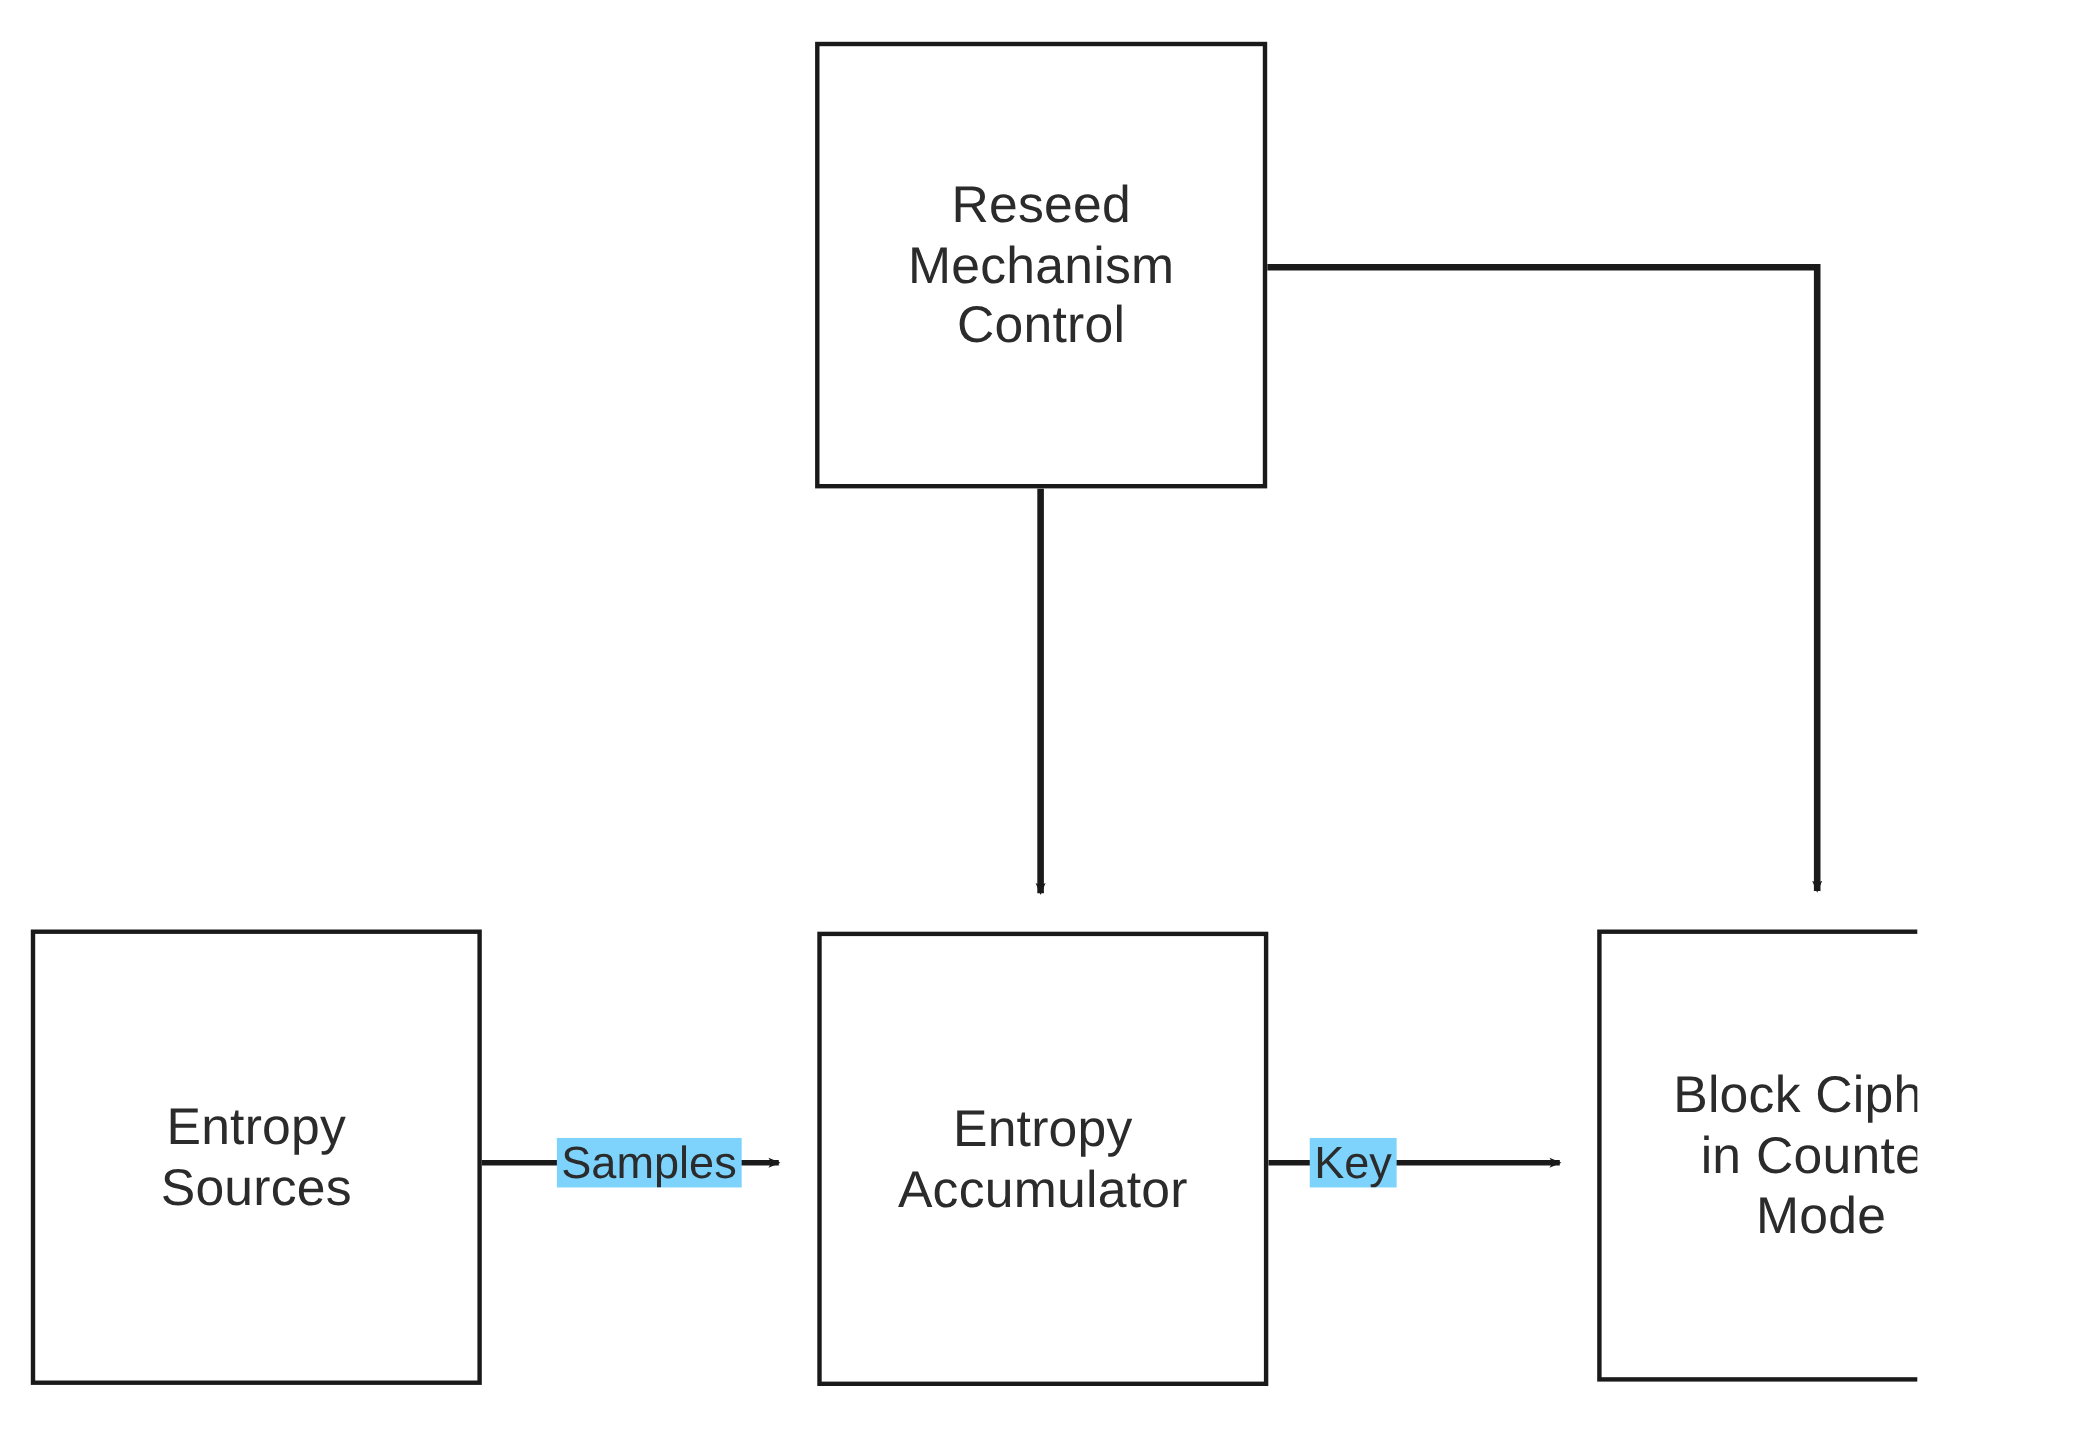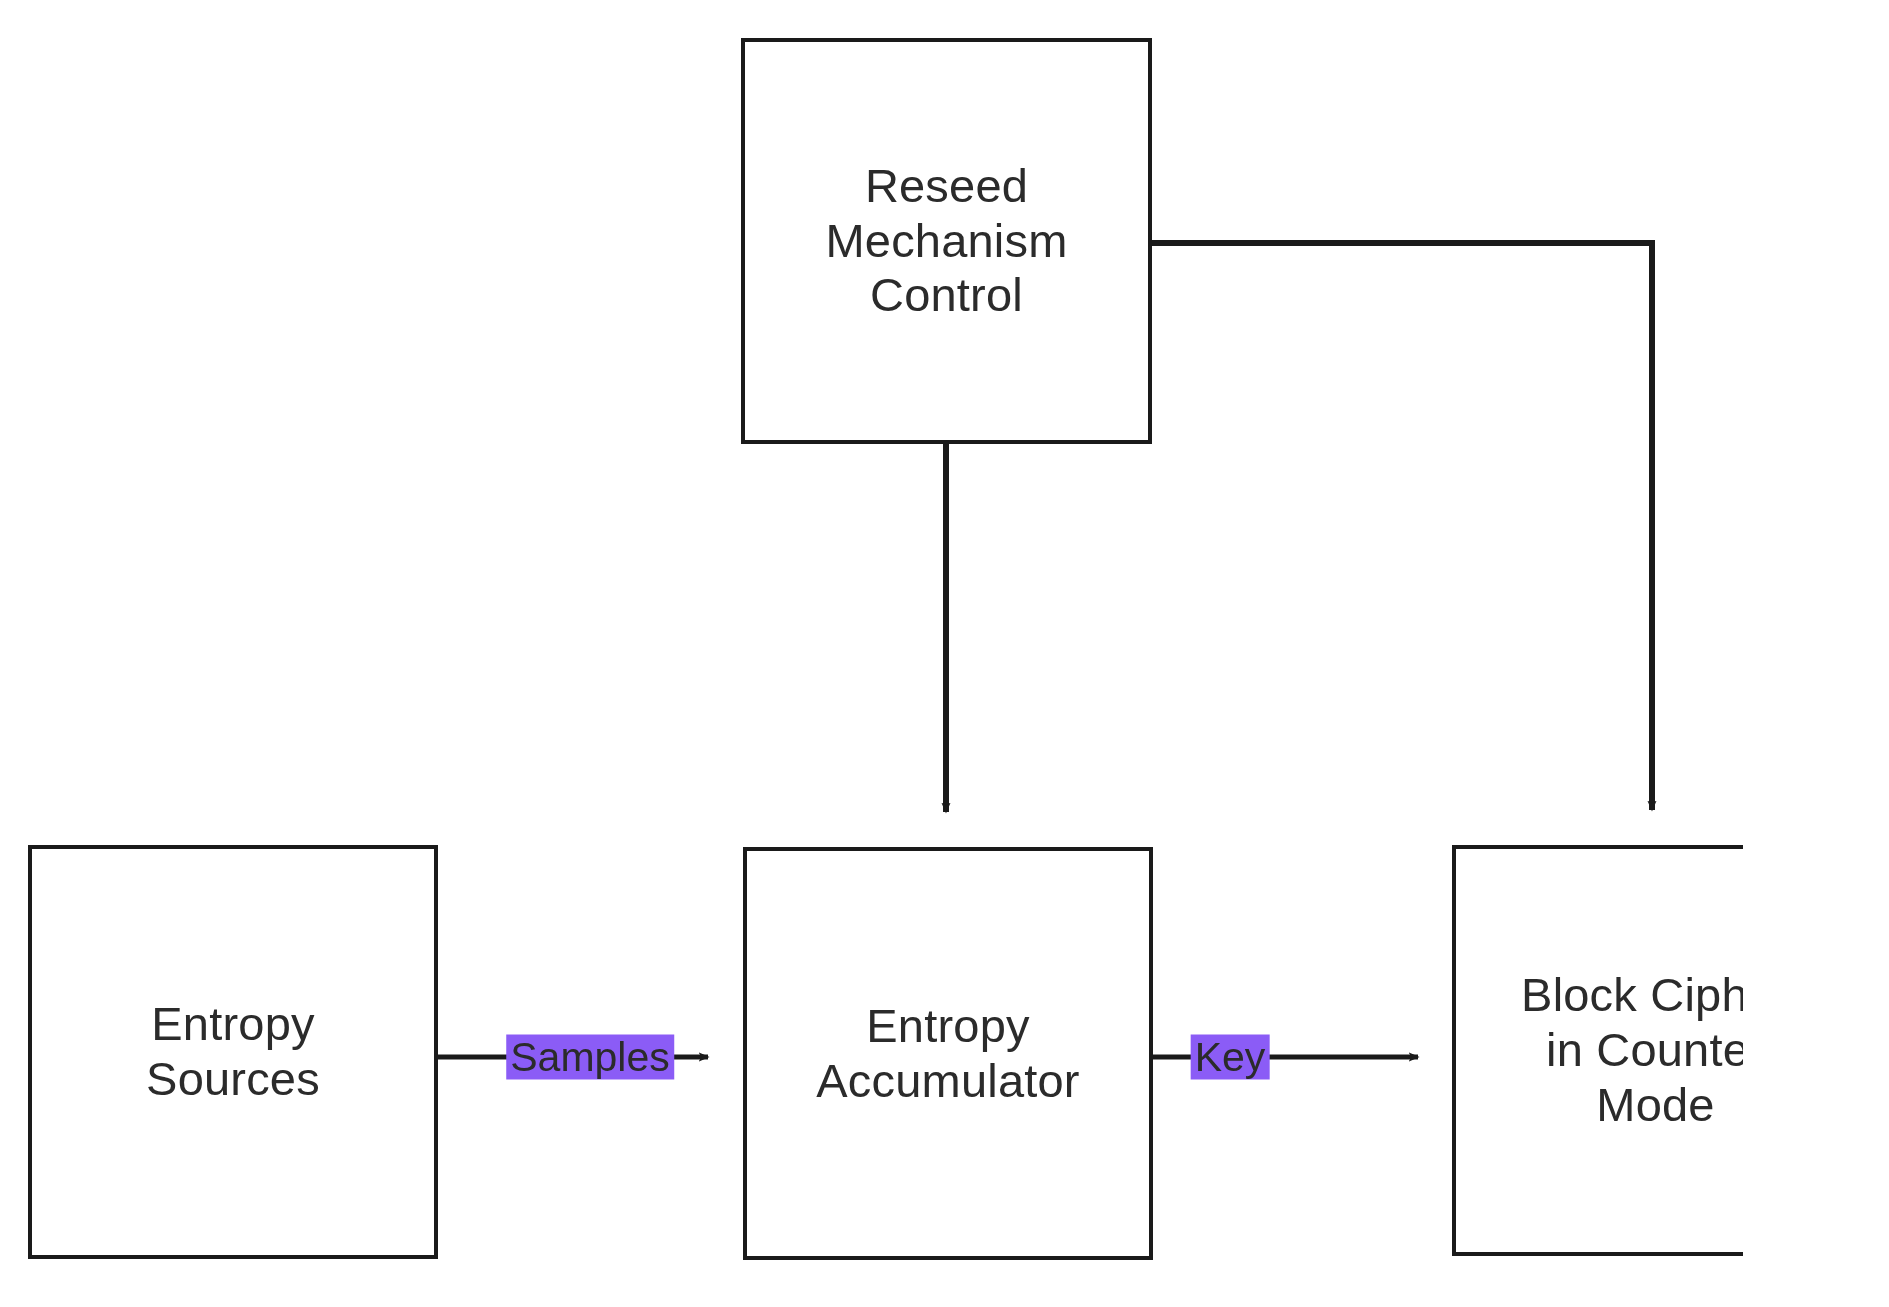--- a/index.html
+++ b/index.html
@@ -43,21 +43,21 @@
     color: #2b2b2b;
     white-space: pre-line;
     letter-spacing: 0.2px;
   }
   .edge-label {
     position: absolute;
     font-family: "Liberation Sans", sans-serif;
     font-size: 41px;
     line-height: 1;
     color: #2b2b2b;
-    background: #8b5cf6;
+    background: #7dd3fc;
     padding: 2px 4px;
     white-space: nowrap;
     transform: translate(-50%, -50%);
   }
 
   
   #node-reseed        { left: 741px;  top: 38px;   width: 411px; height: 406px; }
   #node-sources       { left: 28px;   top: 845px;  width: 410px; height: 414px; }
   #node-accumulator   { left: 743px;  top: 847px;  width: 410px; height: 413px; }
   #node-blockcipher   { left: 1452px; top: 845px;  width: 407px; height: 411px; }

